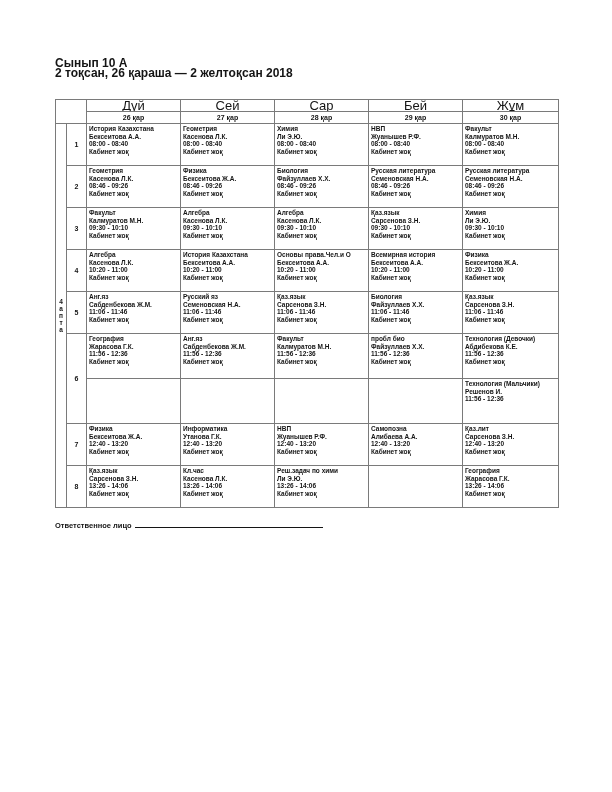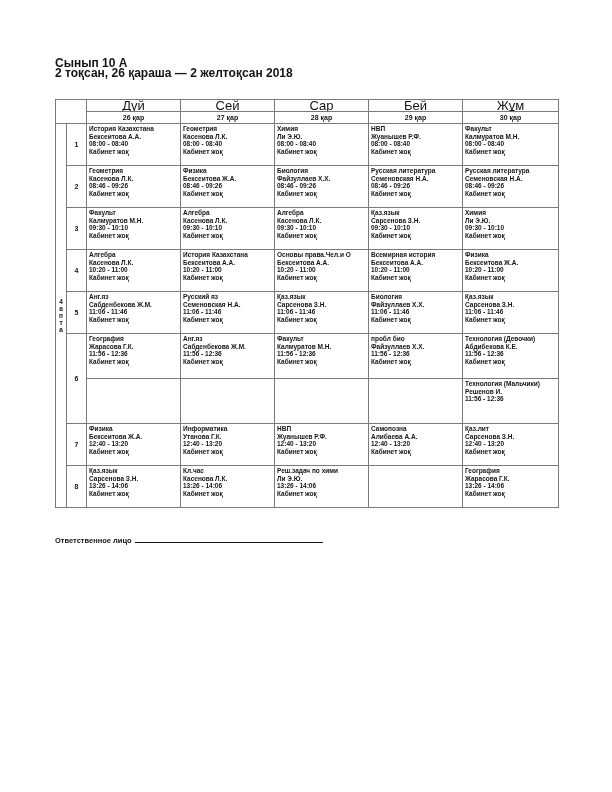--- a/index.html
+++ b/index.html
@@ -18,21 +18,21 @@
   th.date { font-size:7px;   font-weight:bold;   height:11px; text-align:center; line-height:11px; }
   th.corner { background:#fff; }
   td.week { text-align:center; vertical-align:middle; font-weight:bold; }
   td.week div { font-size:6.5px; line-height:7px; }
   td.num  { text-align:center; vertical-align:middle; font-size:7px; font-weight:bold; }
   td.lesson { padding:1px 1px 0 2px; }
   td.lesson div { font-size:6.5px; font-weight:bold; line-height:7.6px;
                   word-wrap:break-word; }
   tr.r40 > td { height:40px; }
   tr.r43 > td { height:43px; }
-  .footer { margin-top:26px; font-size:7.5px; font-weight:bold; }
+  .footer { margin-top:11px; font-size:7.5px; font-weight:bold; }
   .sigline { display:inline-block; width:188px; height:8px;
              border-bottom:1px solid #141414; margin-left:3px; }
 </style>
 </head>
 <body>
 
 <div class="sheet">
   <div class="title">Сынып 10 А</div>
   <div class="subtitle">2 тоқсан, 26 қараша — 2 желтоқсан 2018</div>
 

